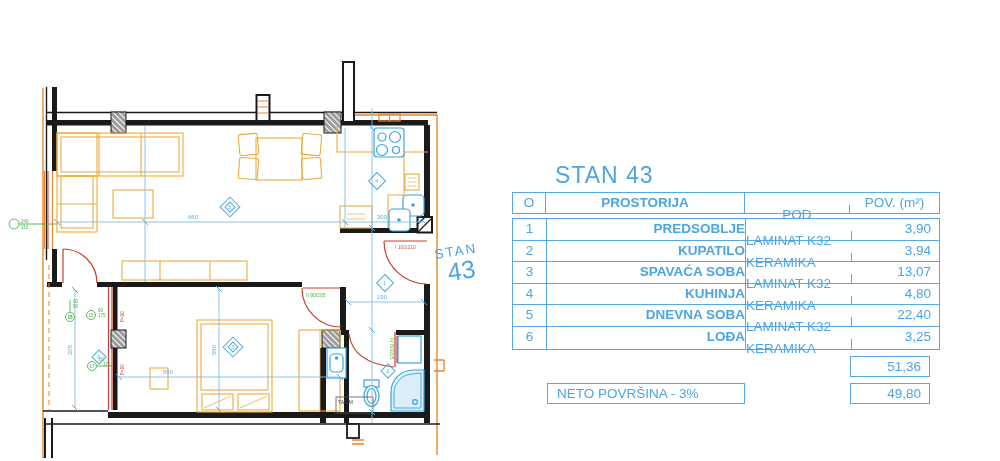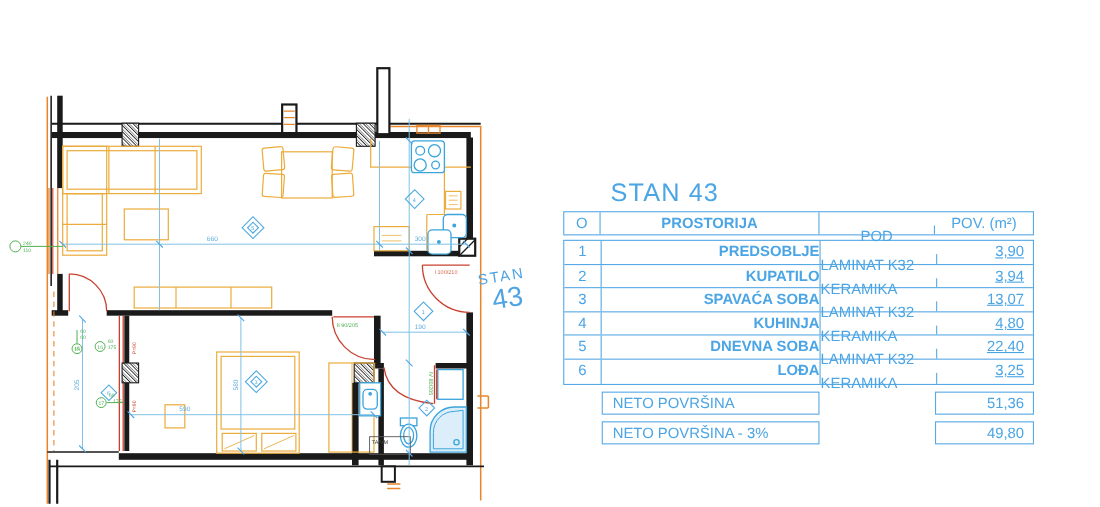--- a/index.html
+++ b/index.html
@@ -14,25 +14,25 @@
   .c-no{width:33px;border-right:1.6px solid #56A9E4;}
   .c-room{width:199px;border-right:1.6px solid #56A9E4;font-weight:bold;}
   .c-pod{width:105px;border-right:1.6px solid #56A9E4;margin-top:12px;}
   .c-pov{flex:1;}
   .body-box{margin-top:4px;}
   .trow{display:flex;height:21.6px;line-height:20px;font-size:13.5px;border-bottom:1.6px solid #56A9E4;box-sizing:border-box;}
   .trow:last-child{border-bottom:none;}
   .trow .c-no{text-align:center;}
   .trow .c-room{text-align:right;padding-left:9px;box-sizing:border-box;}
   .trow .c-pod{}
-  .trow .c-pov{text-align:right;padding-right:8px;text-decoration:underline;}
+  .trow .c-pov{text-align:right;padding-right:8px;}
   .sumrow{position:relative;height:21px;margin-top:6px;font-size:13.5px;}
   .sum-label{position:absolute;left:35px;width:198px;height:21px;line-height:19px;
              border:1.6px solid #56A9E4;box-sizing:border-box;padding-left:9px;}
-  .sum-value{position:absolute;left:338px;width:90px;height:21px;line-height:19px;
+  .sum-value{position:absolute;left:338px;width:80px;height:21px;line-height:19px;
              border:1.6px solid #56A9E4;box-sizing:border-box;text-align:right;padding-right:8px;}
   
   #plansvg{position:absolute;left:0;top:0;}
   text{font-family:"Liberation Sans",sans-serif;}
 </style>
 </head>
 <body>
 
 <div id="stage">
 
@@ -339,21 +339,20 @@
       </div>
       <div class="trow">
         <div class="c-no">6</div>
         <div class="c-room">LOĐA</div>
         <div class="c-pod">KERAMIKA</div>
         <div class="c-pov">3,25</div>
       </div>
     </div>
 
     <div class="sumrow">
-      <div class="sum-label">NETO POVRŠINA</div>
       <div class="sum-value">51,36</div>
     </div>
     <div class="sumrow">
       <div class="sum-label">NETO POVRŠINA - 3%</div>
       <div class="sum-value">49,80</div>
     </div>
   </div>
 </div>
 
 </body></html>

